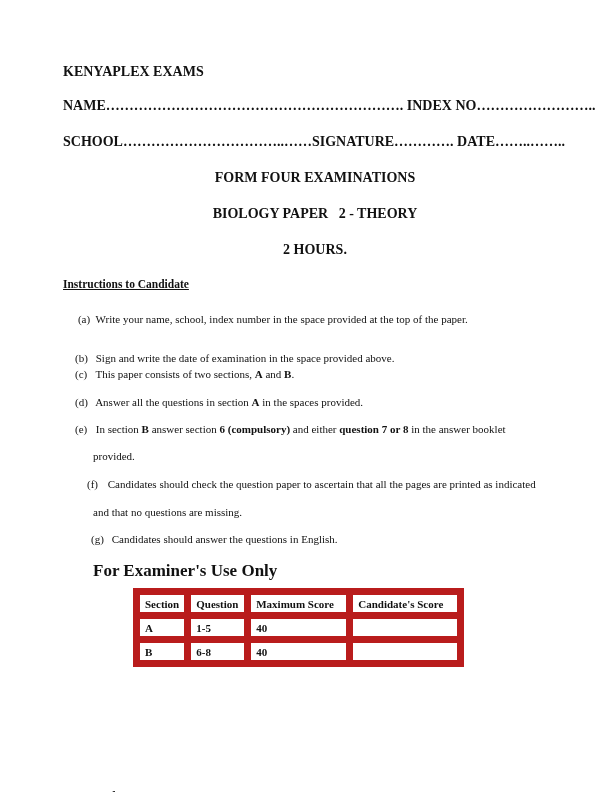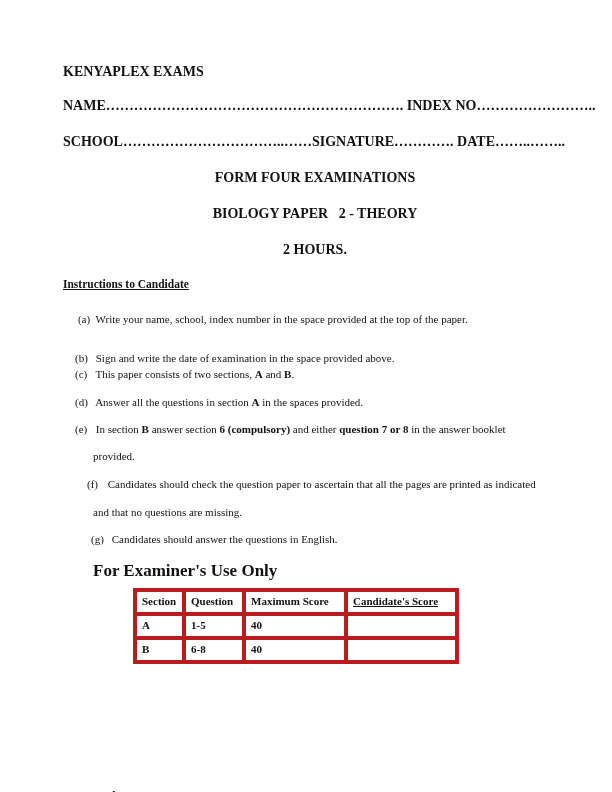--- a/index.html
+++ b/index.html
@@ -8,21 +8,21 @@
   .abs { position: absolute; white-space: nowrap; }
   .bold { font-weight: bold; }
   .hdr { font-size: 14px; font-weight: bold; }
   .center { left: 0; width: 630px; text-align: center; }
   .instr-title { font-size: 11.5px; font-weight: bold; text-decoration: underline; }
   .item { font-size: 11px; }
   .item .lbl { display: inline-block; width: 18px; }
   .exam-use { font-size: 17px; font-weight: bold; }
   table.scores { position: absolute; left: 133px; top: 588px; border-collapse: collapse;
                  font-size: 11px; font-weight: bold; }
-  table.scores td { border: 4px solid #b91c1c; vertical-align: top; padding: 3px 5px 0 5px;
+  table.scores td { border: 7px solid #b91c1c; vertical-align: top; padding: 3px 5px 0 5px;
                     height: 24px; box-sizing: border-box; }
   .footer { font-family: "Liberation Sans", sans-serif; font-size: 14px; margin-top: 10px; }
 </style>
 </head>
 <body>
 
 <div>
   <div class="abs hdr" style="left:63px; top:64px;">KENYAPLEX EXAMS</div>
   <div class="abs hdr" style="left:63px; top:98px;">NAME………………………………………………………. INDEX NO……………………..</div>
   <div class="abs hdr" style="left:63px; top:134px;">SCHOOL……………………………..……SIGNATURE…………. DATE……..……..</div>
@@ -65,21 +65,21 @@
 
 <div>
   <div class="abs exam-use" style="left:93px; top:561px;">For Examiner's Use Only</div>
 
   <table class="scores">
     <tbody>
         <tr>
       <td style="width:49px;">Section</td>
       <td style="width:60px;">Question</td>
       <td style="width:102px;">Maximum Score</td>
-      <td style="width:111px;text-decoration:underline;">Candidate's Score</td>
+      <td style="width:111px;">Candidate's Score</td>
     </tr>
     <tr>
       <td>A</td>
       <td>1-5</td>
       <td>40</td>
       <td></td>
     </tr>
     <tr>
       <td>B</td>
       <td>6-8</td>

